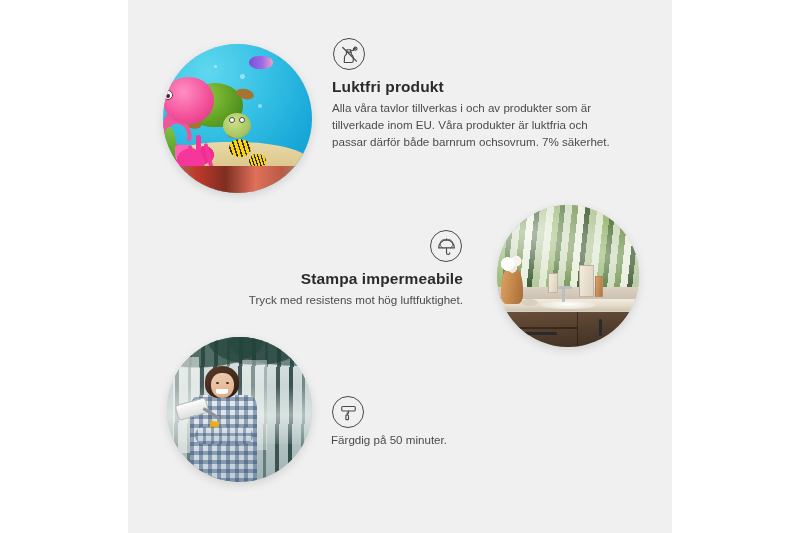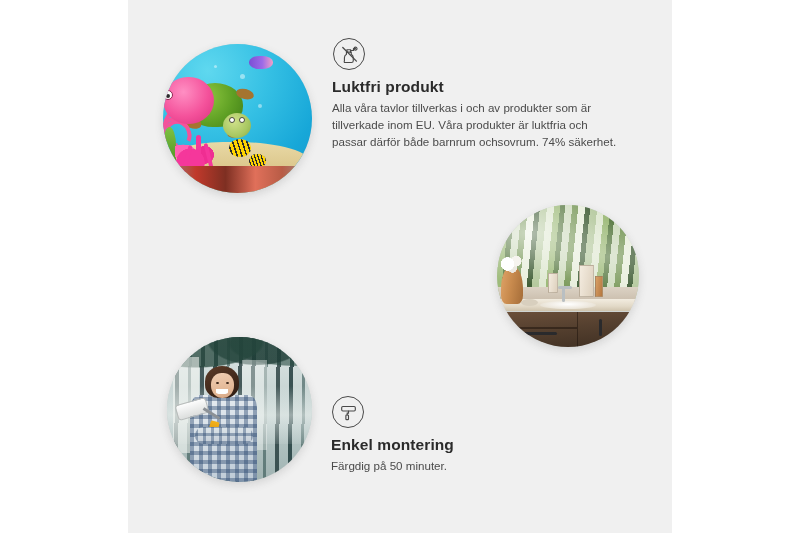--- a/index.html
+++ b/index.html
@@ -377,21 +377,21 @@
     <div class="icon-badge">
       <svg width="21" height="21" viewBox="0 0 24 24" fill="none" stroke="#4a4a4a" stroke-width="1.3" stroke-linecap="round">
         <path d="M6.2 21.2h8.1a2 2 0 0 0 2-2v-3.4a4.6 4.6 0 0 0-2.3-4V9.3H8.5v2.5a4.6 4.6 0 0 0-2.3 4v3.4a2 2 0 0 0 0 2z"></path>
         <path d="M9.1 9.3V6.6h4.1v2.7"></path>
         <path d="M13.4 7.4h3.1M16.5 7.4v-2.1M16.5 5.3h2.4"></path>
         <path d="M18.9 3.6a1.7 1.7 0 1 1 0 3.4 1.7 1.7 0 0 1 0-3.4z"></path>
         <path d="M4.3 3.9 19.9 19.6" stroke-width="1.5"></path>
       </svg>
     </div>
     <div class="f-title">Luktfri produkt</div>
-    <div class="f-body">Alla våra tavlor tillverkas i och av produkter som är tillverkade inom EU. Våra produkter är luktfria och passar därför både barnrum ochsovrum. 74% säkerhet.</div>
+    <div class="f-body">Alla våra tavlor tillverkas i och av produkter som är tillverkade inom EU. Våra produkter är luktfria och passar därför både barnrum ochsovrum. 7% säkerhet.</div>
   </div>
 
   <div class="photo" id="photo-bath">
     <div class="layer wall"></div>
     <div class="layer wall-wash"></div>
     <div class="layer backsplash"></div>
     <div class="layer counter"></div>
     <div class="layer vanity">
       <div class="vanity-seam" style="left:56%;top:0;width:1.5px;height:100%"></div>
       <div class="vanity-seam" style="left:0;top:44%;width:56%;height:1.5px"></div>
@@ -402,20 +402,32 @@
     <div class="layer faucet-arm"></div>
     <div class="layer faucet"></div>
     <div class="bottle b2"></div>
     <div class="bottle b1"></div>
     <div class="bottle b3"></div>
     <div class="layer vase"></div>
     <div class="layer flowers"></div>
     <div class="layer soap"></div>
   </div>
 
+  <div class="feature" id="feat-water">
+    <div class="icon-badge">
+      <svg width="21" height="21" viewBox="0 0 24 24" fill="none" stroke="#4a4a4a" stroke-width="1.3" stroke-linecap="round">
+        <path d="M3 13.6a9 9 0 0 1 18 0z"></path>
+        <path d="M12 4.6v-1.3"></path>
+        <path d="M12 13.6v5.6a1.9 1.9 0 0 0 3.8 0"></path>
+        <path d="M7.4 13.6a4.6 4.6 0 0 1 4.6-9 4.6 4.6 0 0 1 4.6 9" stroke-width="1"></path>
+      </svg>
+    </div>
+    <div class="f-title">Stampa impermeabile</div>
+    <div class="f-body">Tryck med resistens mot hög luftfuktighet.</div>
+  </div>
 
   <div class="photo" id="photo-forest">
     <div class="layer forest"></div>
     <div class="layer trunks"></div>
     <div class="layer canopy"></div>
     <div class="layer mist"></div>
     <div class="panel-left layer"></div>
     <div class="panel-right layer"></div>
     <div class="layer shirt"></div>
     <div class="layer hair"></div>
@@ -430,17 +442,16 @@
   </div>
 
   <div class="feature" id="feat-mount">
     <div class="icon-badge">
       <svg width="21" height="21" viewBox="0 0 24 24" fill="none" stroke="#4a4a4a" stroke-width="1.3" stroke-linecap="round">
         <rect x="4.2" y="5.1" width="15.6" height="5.2" rx="1.4"></rect>
         <path d="M12 10.3v2.4h-1.5v2.1"></path>
         <rect x="9" y="14.8" width="3" height="5.4" rx=".8"></rect>
       </svg>
     </div>
-    <div class="f-title">Enkel montering</div>
     <div class="f-body">Färgdig på 50 minuter.</div>
   </div>
 
 </div>
 
 </body></html>

